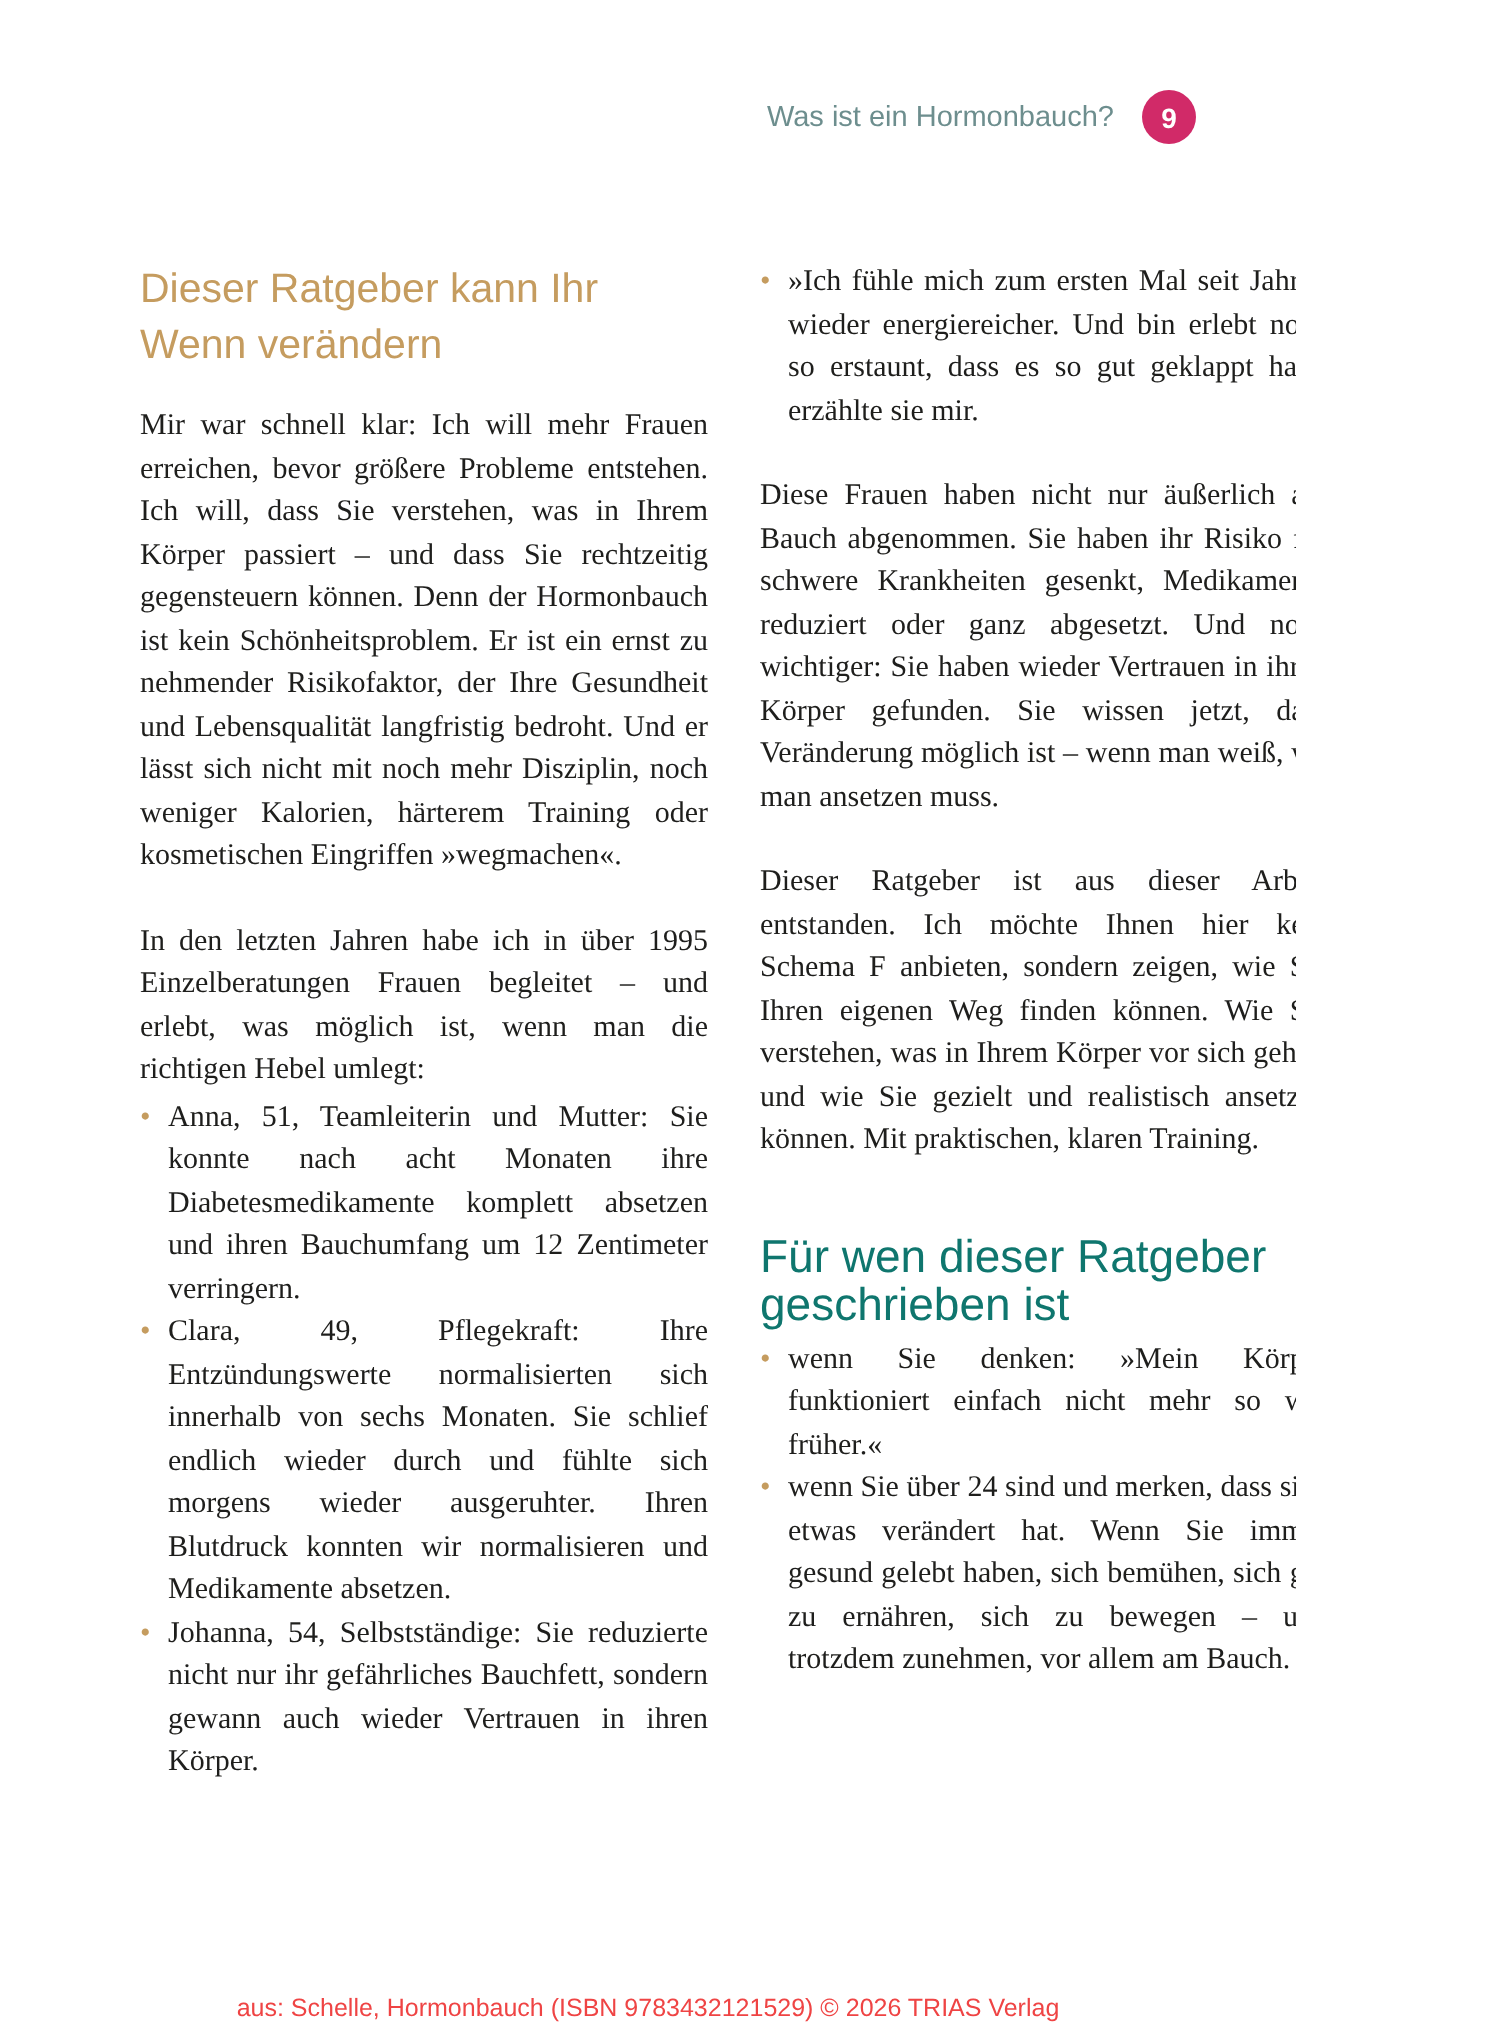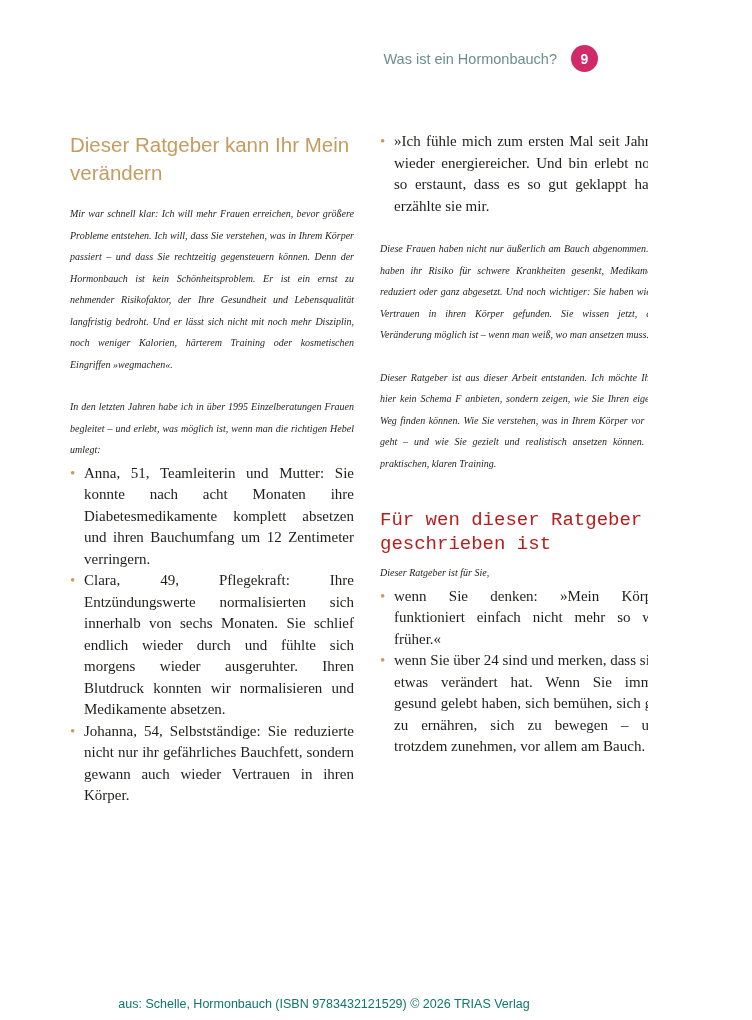--- a/index.html
+++ b/index.html
@@ -57,34 +57,33 @@
   .col { width: 284px; }
   .gold-heading {
     font-family: "Liberation Sans", sans-serif;
     font-size: 20.5px;
     line-height: 28px;
     font-weight: 500;
     color: #c59c5f;
     margin-bottom: 16px;
   }
   .teal-heading {
-    font-family: Liberation Mono, monospace;
-    font-size: 19px;
+    font-family: Liberation Sans, sans-serif;
+    font-size: 23px;
     line-height: 24px;
     font-weight: 500;
-    color: #b91c1c;
+    color: #0f766e;
     margin-top: 34px;
     margin-bottom: 6px;
   }
   .body-text {
-    font-size: 10px;
+    font-size: 15px;
     line-height: 21.5px;
     text-align: justify;
     hyphens: auto;
-    font-style: italic;
   }
   .spaced { margin-top: 21px; }
   .bullet-list {
     list-style: none;
     margin-top: 2px;
   }
   .bullet-list.flush { margin-top: 0; }
   .bullet-item {
     display: flex;
     align-items: flex-start;
@@ -105,37 +104,37 @@
   }
   
   .footer {
     position: absolute;
     bottom: 9px;
     left: 0;
     width: 100%;
     text-align: center;
     font-family: "Liberation Sans", sans-serif;
     font-size: 12.5px;
-    color: #0f766e;
+    color: #ef4444;
   }
 </style>
 </head>
 <body>
 
 <div class="page">
 
   <div class="header">
     <span class="header-title">Was ist ein Hormonbauch?</span>
     <span class="page-number">9</span>
   </div>
 
   <div class="columns">
 
     <div class="col">
-      <h1 class="gold-heading">Dieser Ratgeber kann Ihr Mein verändern</h1>
+      <h1 class="gold-heading">Dieser Ratgeber kann Ihr Wenn verändern</h1>
       <p class="body-text">Mir war schnell klar: Ich will mehr Frauen erreichen, bevor größere Probleme entstehen. Ich will, dass Sie verstehen, was in Ihrem Körper passiert – und dass Sie rechtzeitig gegensteuern können. Denn der Hormonbauch ist kein Schönheitsproblem. Er ist ein ernst zu nehmender Risikofaktor, der Ihre Gesundheit und Lebensqualität langfristig bedroht. Und er lässt sich nicht mit noch mehr Disziplin, noch weniger Kalorien, härterem Training oder kosmetischen Eingriffen »wegmachen«.</p>
       <p class="body-text spaced">In den letzten Jahren habe ich in über 1995 Einzelberatungen Frauen begleitet – und erlebt, was möglich ist, wenn man die richtigen Hebel umlegt:</p>
       <ul class="bullet-list">
         <li class="bullet-item">
           <span class="bullet-marker">•</span>
           <span class="bullet-text">Anna, 51, Teamleiterin und Mutter: Sie konnte nach acht Monaten ihre Diabetesmedikamente komplett absetzen und ihren Bauchumfang um 12 Zentimeter verringern.</span>
         </li>
         <li class="bullet-item">
           <span class="bullet-marker">•</span>
           <span class="bullet-text">Clara, 49, Pflegekraft: Ihre Entzündungswerte normalisierten sich innerhalb von sechs Monaten. Sie schlief endlich wieder durch und fühlte sich morgens wieder ausgeruhter. Ihren Blutdruck konnten wir normalisieren und Medikamente absetzen.</span>
@@ -150,21 +149,20 @@
     <div class="col">
       <ul class="bullet-list flush">
         <li class="bullet-item">
           <span class="bullet-marker">•</span>
           <span class="bullet-text">»Ich fühle mich zum ersten Mal seit Jahren wieder energiereicher. Und bin erlebt noch so erstaunt, dass es so gut geklappt hat«, erzählte sie mir.</span>
         </li>
       </ul>
       <p class="body-text spaced">Diese Frauen haben nicht nur äußerlich am Bauch abgenommen. Sie haben ihr Risiko für schwere Krankheiten gesenkt, Medikamente reduziert oder ganz abgesetzt. Und noch wichtiger: Sie haben wieder Vertrauen in ihren Körper gefunden. Sie wissen jetzt, dass Veränderung möglich ist – wenn man weiß, wo man ansetzen muss.</p>
       <p class="body-text spaced">Dieser Ratgeber ist aus dieser Arbeit entstanden. Ich möchte Ihnen hier kein Schema F anbieten, sondern zeigen, wie Sie Ihren eigenen Weg finden können. Wie Sie verstehen, was in Ihrem Körper vor sich geht – und wie Sie gezielt und realistisch ansetzen können. Mit praktischen, klaren Training.</p>
       <h2 class="teal-heading">Für wen dieser Ratgeber geschrieben ist</h2>
-      <p class="body-text">Dieser Ratgeber ist für Sie,</p>
       <ul class="bullet-list">
         <li class="bullet-item">
           <span class="bullet-marker">•</span>
           <span class="bullet-text">wenn Sie denken: »Mein Körper funktioniert einfach nicht mehr so wie früher.«</span>
         </li>
         <li class="bullet-item">
           <span class="bullet-marker">•</span>
           <span class="bullet-text">wenn Sie über 24 sind und merken, dass sich etwas verändert hat. Wenn Sie immer gesund gelebt haben, sich bemühen, sich gut zu ernähren, sich zu bewegen – und trotzdem zunehmen, vor allem am Bauch.</span>
         </li>
       </ul>

